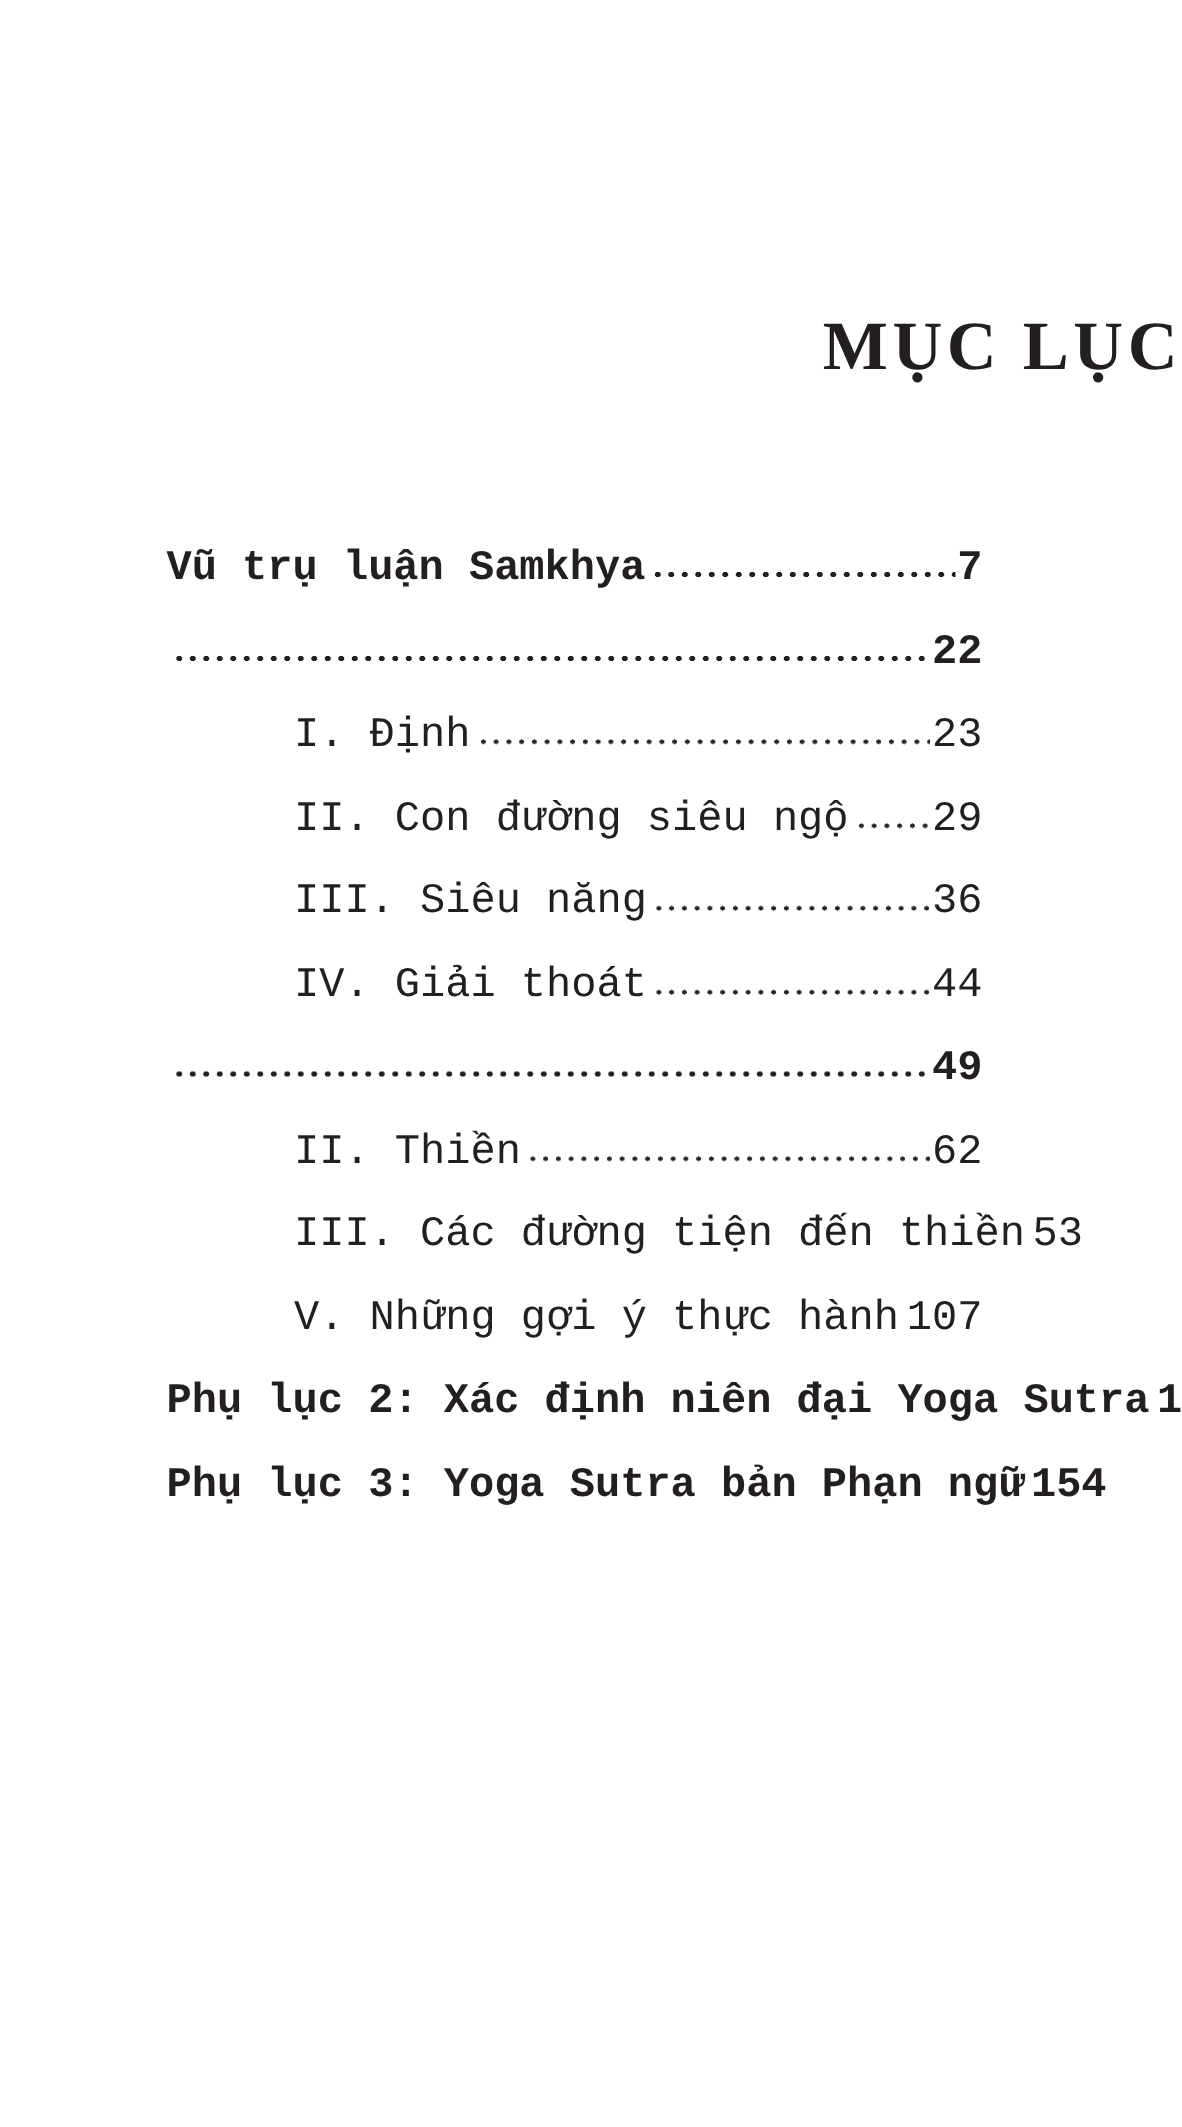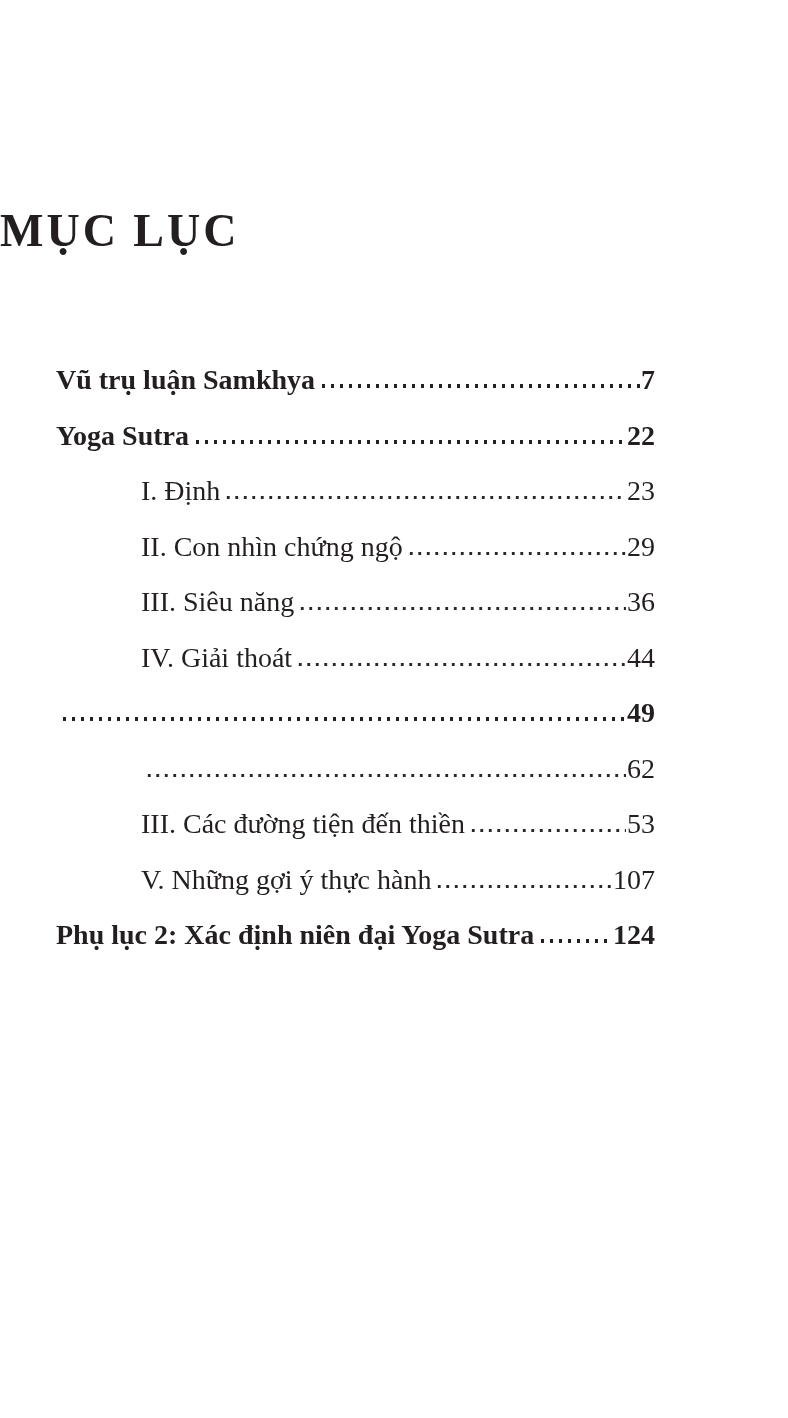--- a/index.html
+++ b/index.html
@@ -12,31 +12,32 @@
     width: 788px;
     height: 1418px;
     background: #ffffff;
     overflow: hidden;
     font-family: "Liberation Serif", "DejaVu Serif", serif;
     color: #231f20;
   }
   .doc-title {
     margin: 0;
     padding-top: 200px;
-    text-align: left;
+    text-align: right;
     font-size: 46px;
     font-weight: bold;
     letter-spacing: 3px;
     line-height: 62px;
     color: #231f20;
   }
   .toc {
     margin-top: 90px;
-    padding-left: 56px;
+    padding-left: 111px;
     padding-right: 133px;
+    font-family: Liberation Mono, monospace;
   }
   .toc-row {
     display: flex;
     align-items: baseline;
     height: 55.5px;
     line-height: 55.5px;
     font-size: 28px;
     font-weight: normal;
     white-space: nowrap;
   }
@@ -72,61 +73,66 @@
 <div class="page">
   <h1 class="doc-title">MỤC LỤC</h1>
 
   <div class="toc">
       <div class="toc-row bold">
     <span class="toc-label">Vũ trụ luận Samkhya</span>
     <span class="toc-leader"></span>
     <span class="toc-page">7</span>
   </div>
       <div class="toc-row bold">
-    <span class="toc-label">Yoga Sutra</span>
     <span class="toc-leader"></span>
     <span class="toc-page">22</span>
   </div>
       <div class="toc-row indent">
     <span class="toc-label">I. Định</span>
     <span class="toc-leader"></span>
     <span class="toc-page">23</span>
   </div>
       <div class="toc-row indent">
-    <span class="toc-label">II. Con nhìn chứng ngộ</span>
+    <span class="toc-label">II. Con đường siêu ngộ</span>
     <span class="toc-leader"></span>
     <span class="toc-page">29</span>
   </div>
       <div class="toc-row indent">
     <span class="toc-label">III. Siêu năng</span>
     <span class="toc-leader"></span>
     <span class="toc-page">36</span>
   </div>
       <div class="toc-row indent">
     <span class="toc-label">IV. Giải thoát</span>
     <span class="toc-leader"></span>
     <span class="toc-page">44</span>
   </div>
       <div class="toc-row bold">
     <span class="toc-leader"></span>
     <span class="toc-page">49</span>
   </div>
       <div class="toc-row indent">
+    <span class="toc-label">II. Thiền</span>
     <span class="toc-leader"></span>
     <span class="toc-page">62</span>
   </div>
       <div class="toc-row indent">
     <span class="toc-label">III. Các đường tiện đến thiền</span>
     <span class="toc-leader"></span>
     <span class="toc-page">53</span>
   </div>
       <div class="toc-row indent">
     <span class="toc-label">V. Những gợi ý thực hành</span>
     <span class="toc-leader"></span>
     <span class="toc-page">107</span>
   </div>
       <div class="toc-row bold">
     <span class="toc-label">Phụ lục 2: Xác định niên đại Yoga Sutra</span>
     <span class="toc-leader"></span>
     <span class="toc-page">124</span>
   </div>
+      <div class="toc-row bold">
+    <span class="toc-label">Phụ lục 3: Yoga Sutra bản Phạn ngữ</span>
+    <span class="toc-leader"></span>
+    <span class="toc-page">154</span>
+  </div>
     </div>
 </div>
 
 </body></html>

